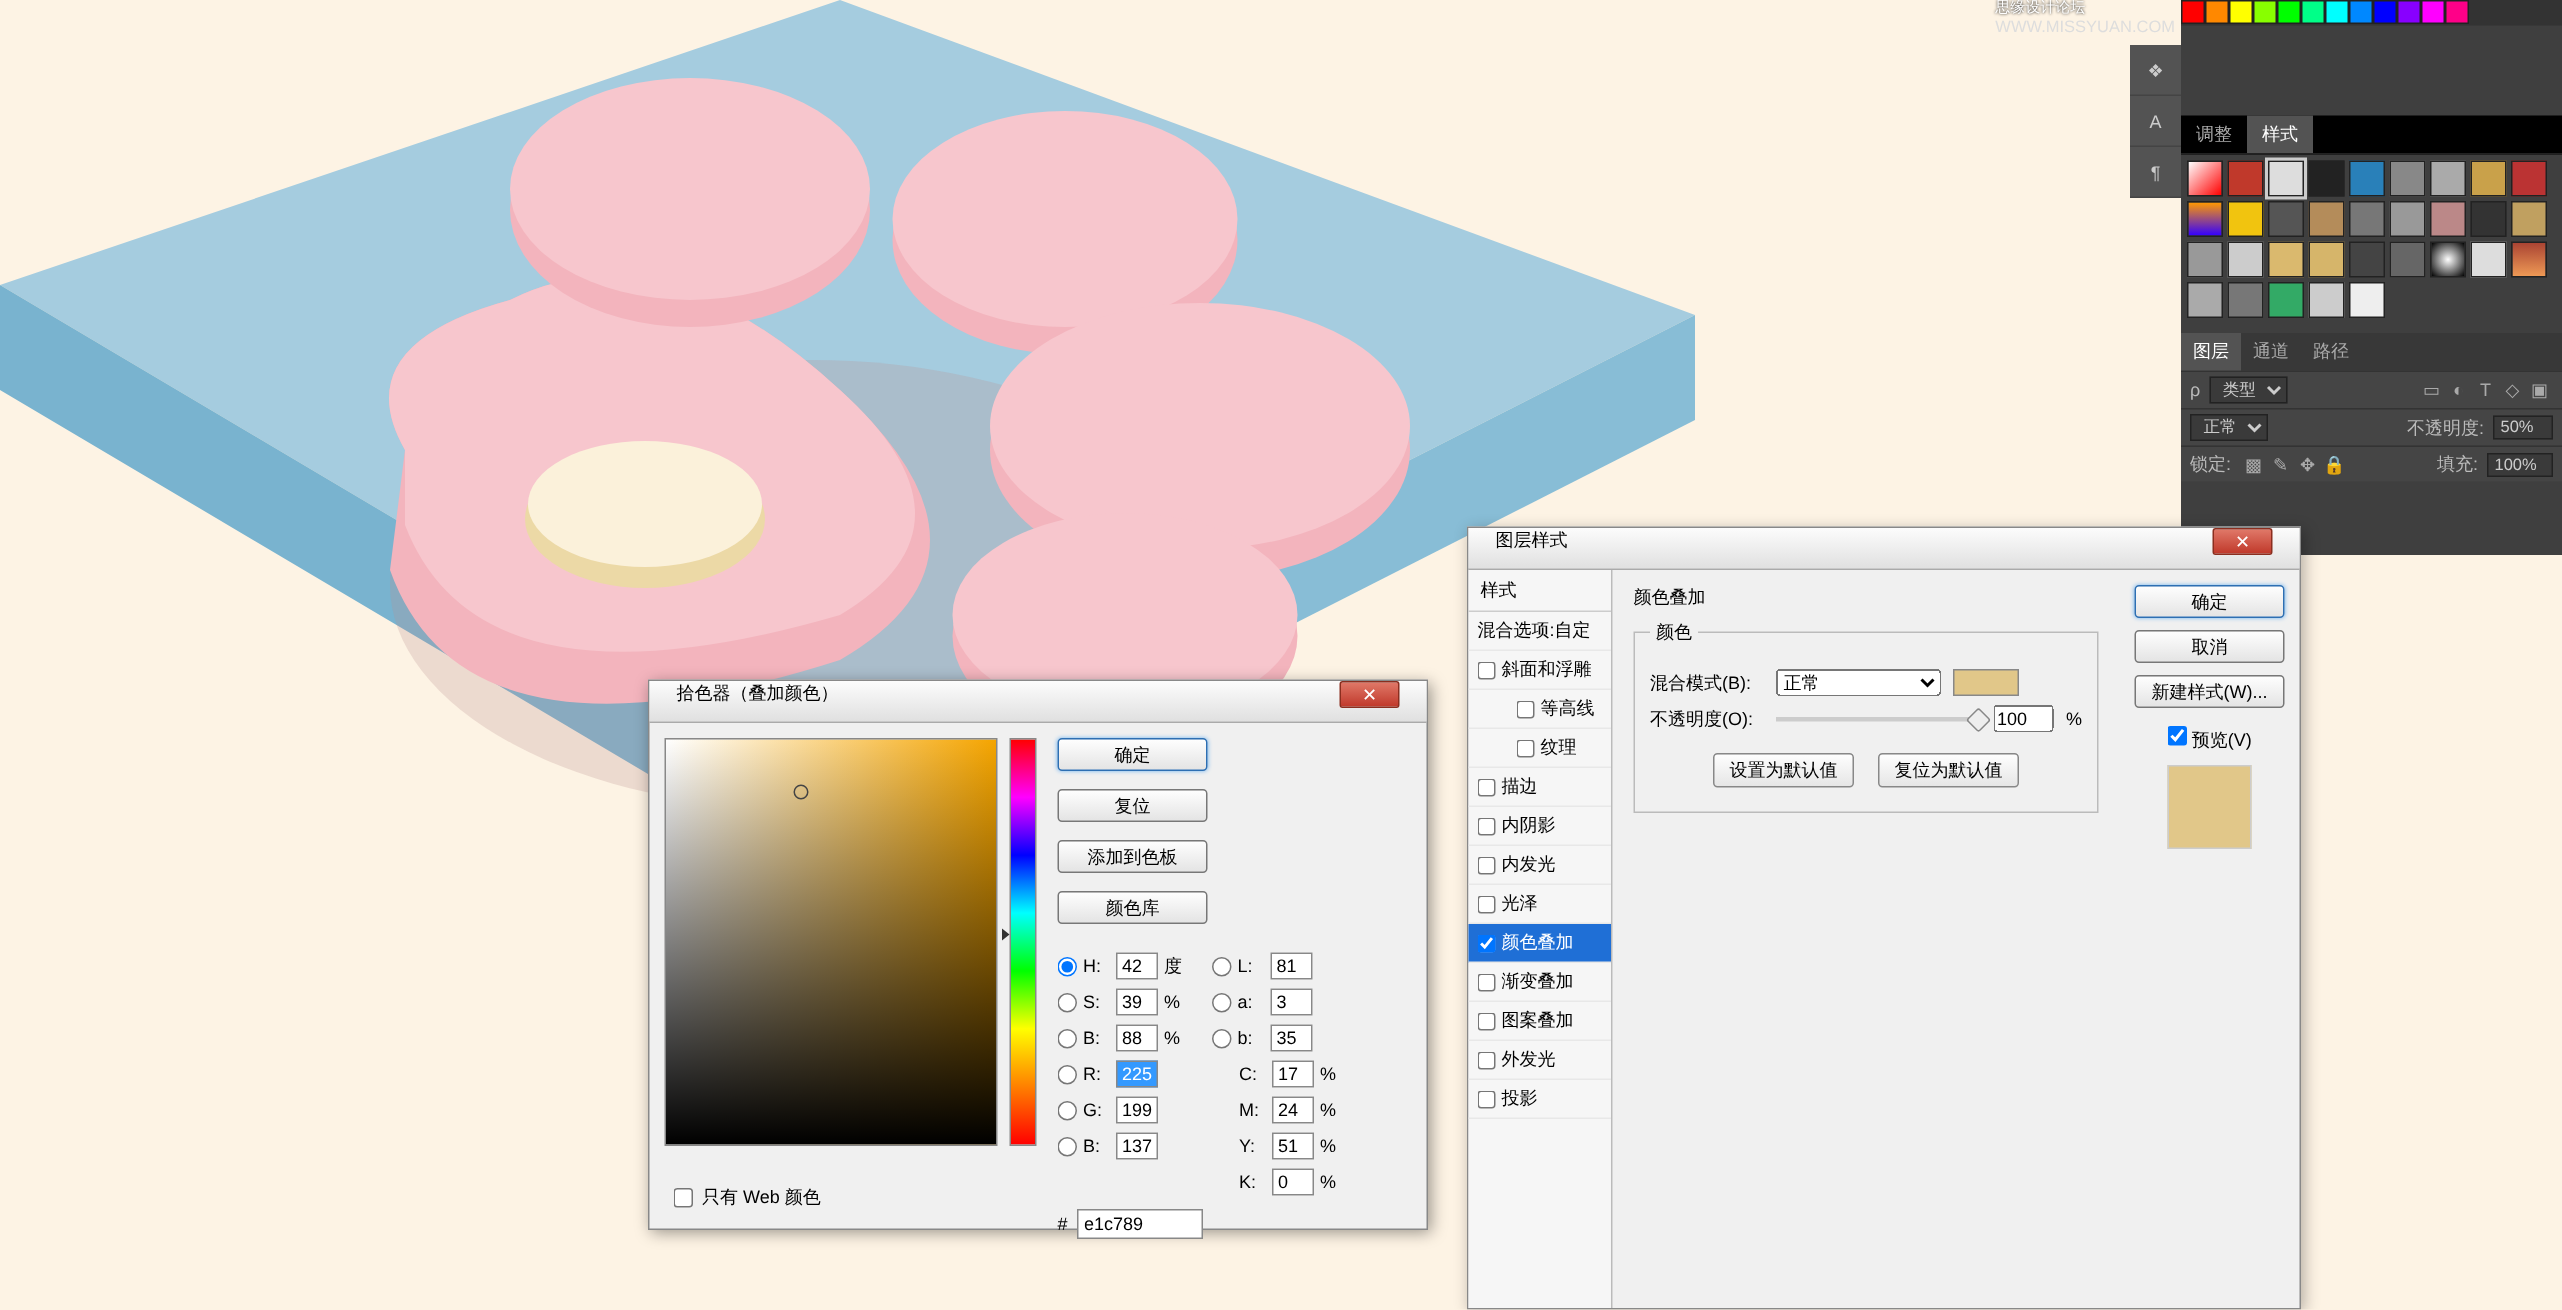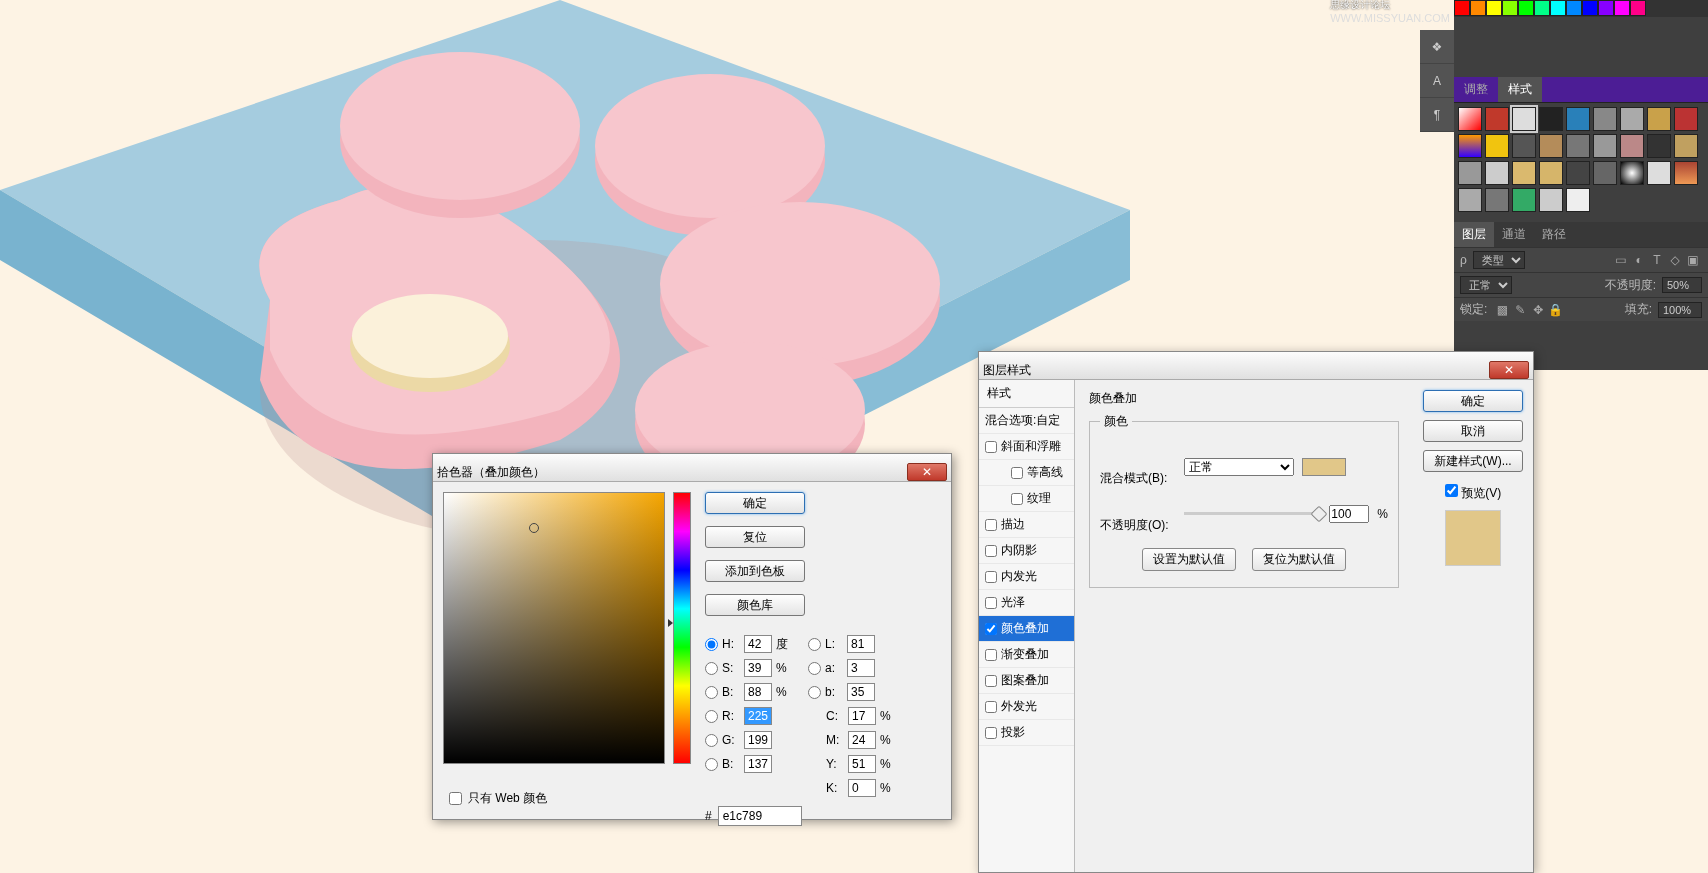--- a/index.html
+++ b/index.html
@@ -10,49 +10,49 @@
 .canvas svg { width: 100%; height: 100%; }
 
 
 .right-panels { position: absolute; right: 0; top: 0; width: 254px; height: 370px; background: #3f3f3f; color: #bbb; }
 .rp-swatches { height: 17px; background: #333; display: flex; }
 .rp-swatches span { width: 16px; height: 16px; border: 1px solid #222; }
 .rp-logo { position: absolute; right: 258px; top: -2px; }
 .logo-sub { color: #fff; font-size: 10px; text-shadow: 0 0 2px #000; }
 .rp-toolcol { position: absolute; left: -34px; top: 30px; width: 34px; background: #535353; }
 .rp-toolcol .tc { width: 34px; height: 34px; display: flex; align-items: center; justify-content: center; color: #ccc; border-bottom: 1px solid #444; }
-.rp-tabrow { display: flex; background: #4c1d95; border-bottom: 1px solid #222; margin-top: 60px; }
+.rp-tabrow { display: flex; background: #000000; border-bottom: 1px solid #222; margin-top: 60px; }
 .rp-tab { padding: 4px 10px; color: #aaa; }
 .rp-tab.active { background: #535353; color: #fff; }
 .sw-grid { display: flex; flex-wrap: wrap; padding: 4px; gap: 3px; }
 .sw-grid span { width: 24px; height: 24px; border: 1px solid #222; }
 .rp-layers { margin-top: 6px; }
 .lay-tabs { display: flex; background: #383838; }
 .lay-tabs .rp-tab { padding: 4px 8px; }
 .lay-row { display: flex; align-items: center; padding: 3px 6px; gap: 6px; background: #454545; border-top: 1px solid #333; }
 .lay-row select, .lay-row input { background: #3a3a3a; color: #ccc; border: 1px solid #222; font-size: 11px; padding: 1px 4px; }
 .lay-icons span { width: 16px; height: 16px; display: inline-flex; align-items: center; justify-content: center; color: #aaa; margin: 0 1px; }
 
 
 .dlg-layer { position: absolute; left: 978px; top: 351px; width: 556px; height: 522px; background: #f0f0f0; border: 1px solid #888; box-shadow: 2px 2px 10px rgba(0,0,0,0.3); }
-.dlg-title { height: 28px; background: linear-gradient(#fcfcfc,#e0e0e0); display: flex; align-items: flex-end; padding: 0 4px; border-bottom: 1px solid #aaa; }
+.dlg-title { height: 28px; background: linear-gradient(#fcfcfc,#e0e0e0); display: flex; align-items: flex-start; padding: 0 18px; border-bottom: 1px solid #aaa; }
 .dlg-title .tt { flex: 1; font-size: 12px; }
 .dlg-close { width: 40px; height: 18px; background: linear-gradient(#e07868,#c0392b); color: #fff; text-align: center; line-height: 16px; border-radius: 2px; border: 1px solid #8b2e1f; cursor: pointer; }
 .dlg-body { display: flex; height: calc(100% - 28px); }
 .ls-left { width: 96px; border-right: 1px solid #bbb; background: #f6f6f6; }
 .ls-left .hdr { padding: 5px 8px; border-bottom: 1px solid #ccc; }
 .ls-left .row { padding: 4px 6px; display: flex; align-items: center; gap: 4px; border-bottom: 1px solid #e8e8e8; cursor: pointer; }
 .ls-left .row.indent { padding-left: 32px; }
 .ls-left .row.sel { background: #1f6fd6; color: #fff; }
 .ls-left input[type=checkbox] { width: 12px; height: 12px; }
 .ls-mid { flex: 1; padding: 10px 14px; }
 .ls-mid fieldset { border: 1px solid #bbb; padding: 10px; }
 .ls-mid legend { padding: 0 4px; }
 .frow { display: flex; align-items: center; gap: 8px; margin: 6px 0; }
-.frow label { min-width: 76px; text-align: left; margin-top: 24px; }
+.frow label { min-width: 76px; text-align: left; }
 .frow select { width: 110px; }
 .color-chip { width: 44px; height: 18px; border: 1px solid #888; background: #e1c789; }
 .slider { flex: 1; height: 3px; background: #ccc; position: relative; }
 .slider .thumb { position: absolute; top: -4px; width: 12px; height: 12px; background: #eee; border: 1px solid #888; border-radius: 2px; transform: rotate(45deg); }
 .dlg-btn { display: block; width: 100px; height: 22px; margin-bottom: 8px; text-align: center; line-height: 20px; border: 1px solid #777; border-radius: 3px; background: linear-gradient(#fefefe,#e4e4e4); cursor: pointer; }
 .dlg-btn.primary { border-color: #2d6fb3; box-shadow: 0 0 3px #6fb3f0; }
 .ls-right { width: 120px; padding: 10px 8px; display: flex; flex-direction: column; align-items: center; }
 .preview-sw { width: 56px; height: 56px; background: #e1c789; border: 1px solid #ccc; margin-top: 8px; }
 .btn-inline { padding: 2px 10px; border: 1px solid #888; border-radius: 3px; background: linear-gradient(#fefefe,#e6e6e6); cursor: pointer; margin: 0 4px; }
 

